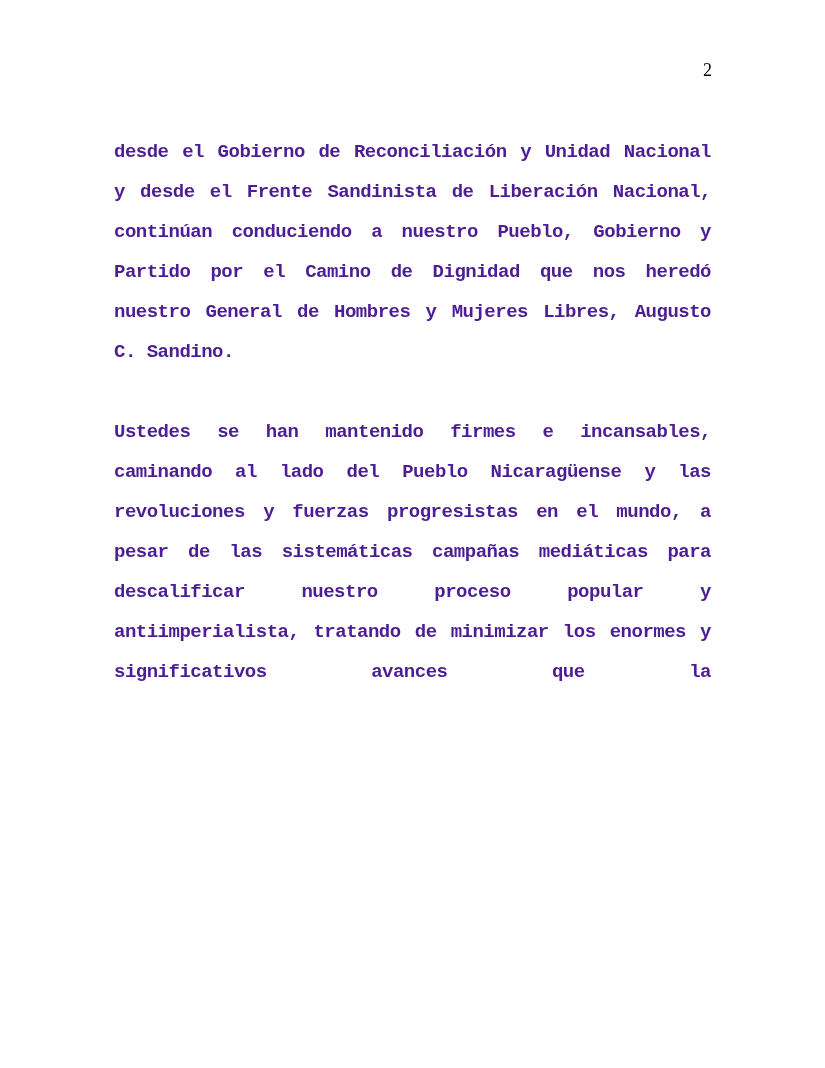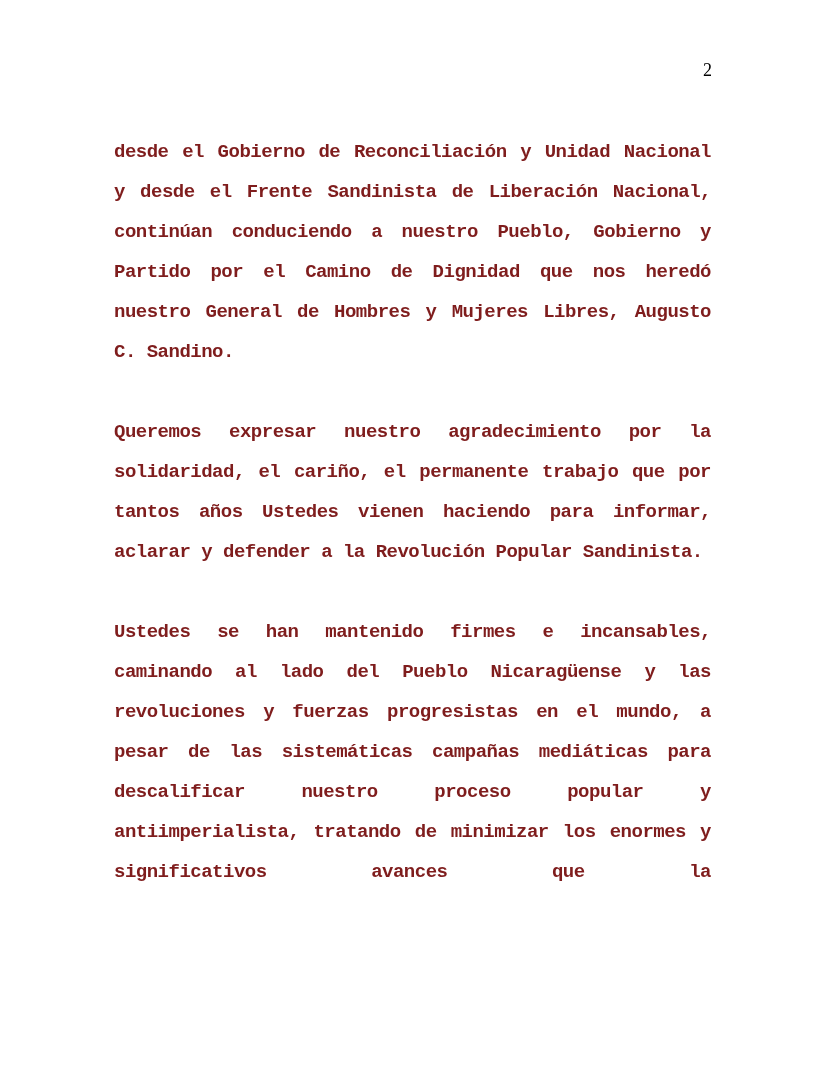--- a/index.html
+++ b/index.html
@@ -31,30 +31,29 @@
     width: 597px;
   }
   .content p {
     font-family: "Liberation Mono", "DejaVu Sans Mono", monospace;
     font-weight: 700;
     font-size: 19px;
     line-height: 40px;
     letter-spacing: -0.5px;
     text-align: justify;
     margin: 0 0 40px 0;
-    color: #7f1d1d;
+    color: #4c1d95;
   }
   .content p.justify-last {
     text-align-last: justify;
   }
 </style>
 </head>
 <body>
 
 <div class="page">
   <div class="page-number">2</div>
 
   <div class="content">
     <p>desde el Gobierno de Reconciliación y Unidad Nacional y desde el Frente Sandinista de Liberación Nacional, continúan conduciendo a nuestro Pueblo, Gobierno y Partido por el Camino de Dignidad que nos heredó nuestro General de Hombres y Mujeres Libres, Augusto C. Sandino.</p>
-    <p>Queremos expresar nuestro agradecimiento por la solidaridad, el cariño, el permanente trabajo que por tantos años Ustedes vienen haciendo para informar, aclarar y defender a la Revolución Popular Sandinista.</p>
     <p class="justify-last">Ustedes se han mantenido firmes e incansables, caminando al lado del Pueblo Nicaragüense y las revoluciones y fuerzas progresistas en el mundo, a pesar de las sistemáticas campañas mediáticas para descalificar nuestro proceso popular y antiimperialista, tratando de minimizar los enormes y significativos avances que la</p>
   </div>
 </div>
 
 </body></html>

